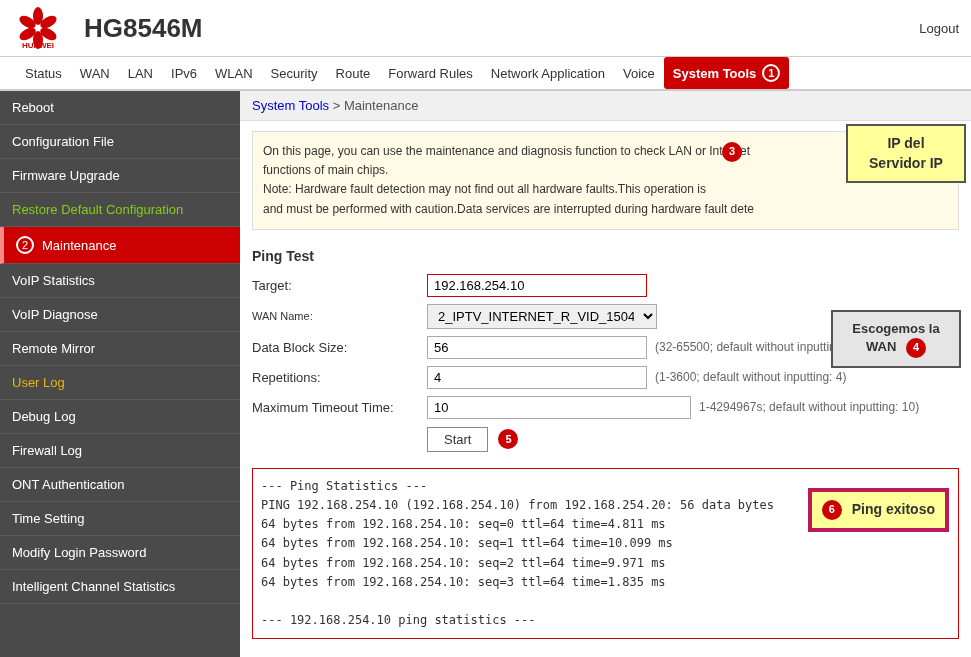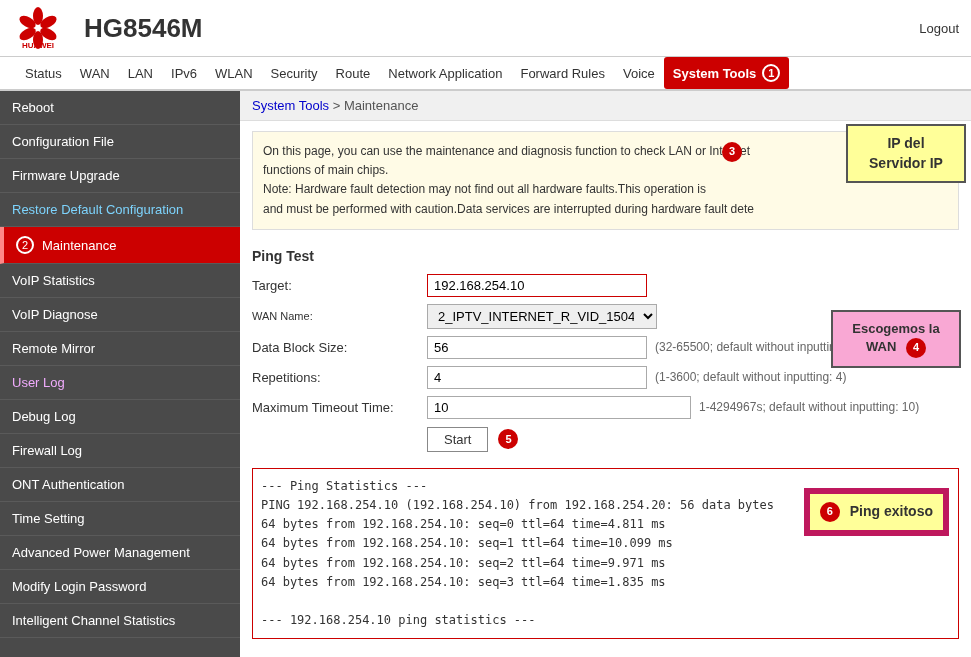--- a/index.html
+++ b/index.html
@@ -29,49 +29,48 @@
 </div>
 
 <div style="background:#fff;display:flex;align-items:center;border-bottom:2px solid #ccc;padding:0 16px;">
   <div style="padding:7px 9px;font-size:13px;cursor:pointer;color:#333;">Status</div>
   <div style="padding:7px 9px;font-size:13px;cursor:pointer;color:#333;">WAN</div>
   <div style="padding:7px 9px;font-size:13px;cursor:pointer;color:#333;">LAN</div>
   <div style="padding:7px 9px;font-size:13px;cursor:pointer;color:#333;">IPv6</div>
   <div style="padding:7px 9px;font-size:13px;cursor:pointer;color:#333;">WLAN</div>
   <div style="padding:7px 9px;font-size:13px;cursor:pointer;color:#333;">Security</div>
   <div style="padding:7px 9px;font-size:13px;cursor:pointer;color:#333;">Route</div>
+  <div style="padding:7px 9px;font-size:13px;cursor:pointer;color:#333;">Forward Rules</div>
   <div style="padding:7px 9px;font-size:13px;cursor:pointer;color:#333;">Network Application</div>
-  <div style="padding:7px 9px;font-size:13px;cursor:pointer;color:#333;">Forward Rules</div>
   <div style="padding:7px 9px;font-size:13px;cursor:pointer;color:#333;">Voice</div>
   <div style="padding:7px 9px;font-size:13px;cursor:pointer;background:#c00;color:#fff;font-weight:bold;border-radius:3px;display:flex;align-items:center;gap:6px;">
     <span>System Tools</span>
     <span style="background:#c00;border:2px solid #fff;border-radius:50%;width:18px;height:18px;display:inline-flex;align-items:center;justify-content:center;font-size:11px;color:#fff;background:#cc0000;">1</span>
   </div>
 </div>
 
 <div style="display:flex;height:calc(100vh - 90px);min-height:510px;border-radius:32px;">
 
   <div style="width:240px;background:#4a4a4a;flex-shrink:0;overflow-y:auto;">
     <div style="padding:9px 12px;color:#fff;font-size:13px;cursor:pointer;border-bottom:1px solid #5a5a5a;">Reboot</div>
     <div style="padding:9px 12px;color:#fff;font-size:13px;cursor:pointer;border-bottom:1px solid #5a5a5a;">Configuration File</div>
     <div style="padding:9px 12px;color:#fff;font-size:13px;cursor:pointer;border-bottom:1px solid #5a5a5a;">Firmware Upgrade</div>
-    <div style="padding:9px 12px;color:#7dd3fc;font-size:13px;cursor:pointer;border-bottom:1px solid #5a5a5a;">Restore Default Configuration</div>
+    <div style="padding:9px 12px;color:#84cc16;font-size:13px;cursor:pointer;border-bottom:1px solid #5a5a5a;">Restore Default Configuration</div>
     <div style="padding:9px 12px;color:#fff;font-size:13px;cursor:pointer;border-bottom:1px solid #5a5a5a;background:#c00;border-left:4px solid #ff8888;display:flex;align-items:center;gap:8px;">
       <span style="background:#cc0000;border:2px solid #fff;border-radius:50%;width:18px;height:18px;display:inline-flex;align-items:center;justify-content:center;font-size:11px;color:#fff;flex-shrink:0;">2</span>
       <span>Maintenance</span>
     </div>
     <div style="padding:9px 12px;color:#fff;font-size:13px;cursor:pointer;border-bottom:1px solid #5a5a5a;">VoIP Statistics</div>
     <div style="padding:9px 12px;color:#fff;font-size:13px;cursor:pointer;border-bottom:1px solid #5a5a5a;">VoIP Diagnose</div>
     <div style="padding:9px 12px;color:#fff;font-size:13px;cursor:pointer;border-bottom:1px solid #5a5a5a;">Remote Mirror</div>
-    <div style="padding:9px 12px;color:#f0abfc;font-size:13px;cursor:pointer;border-bottom:1px solid #5a5a5a;">User Log</div>
+    <div style="padding:9px 12px;color:#eab308;font-size:13px;cursor:pointer;border-bottom:1px solid #5a5a5a;">User Log</div>
     <div style="padding:9px 12px;color:#fff;font-size:13px;cursor:pointer;border-bottom:1px solid #5a5a5a;">Debug Log</div>
     <div style="padding:9px 12px;color:#fff;font-size:13px;cursor:pointer;border-bottom:1px solid #5a5a5a;">Firewall Log</div>
     <div style="padding:9px 12px;color:#fff;font-size:13px;cursor:pointer;border-bottom:1px solid #5a5a5a;">ONT Authentication</div>
     <div style="padding:9px 12px;color:#fff;font-size:13px;cursor:pointer;border-bottom:1px solid #5a5a5a;">Time Setting</div>
-    <div style="padding:9px 12px;color:#fff;font-size:13px;cursor:pointer;border-bottom:1px solid #5a5a5a;">Advanced Power Management</div>
     <div style="padding:9px 12px;color:#fff;font-size:13px;cursor:pointer;border-bottom:1px solid #5a5a5a;">Modify Login Password</div>
     <div style="padding:9px 12px;color:#fff;font-size:13px;cursor:pointer;border-bottom:1px solid #5a5a5a;">Intelligent Channel Statistics</div>
 
   </div>
 
   <div style="flex:1;background:#fff;overflow-y:auto;position:relative;">
 
     <div style="padding:7px 12px;font-size:13px;color:#555;border-bottom:1px solid #ddd;background:#f0f0f0;">
       <a style="color:#00c;text-decoration:none;">System Tools</a>
       <span> &gt; </span>
@@ -97,21 +96,21 @@
         <div style="width:175px;font-size:13px;color:#333;">Target:</div>
         <input type="text" value="192.168.254.10" style="width: 220px; padding: 3px 6px; border: 1px solid rgb(204, 0, 0); font-size: 13px; outline: none;">
       </div>
 
       <div style="display:flex;align-items:center;margin-bottom:7px;">
         <div style="width:175px;font-size:11px;color:#333;">WAN Name:</div>
         <select style="width:230px;padding:3px 6px;border:1px solid #aaa;font-size:13px;">
           <option>2_IPTV_INTERNET_R_VID_1504</option>
         </select>
 
-        <div style="position:absolute;right:10px;top:70px;background:#f9a8d4;border:2px solid #555;padding:8px 10px;font-size:13px;font-weight:bold;color:#333;line-height:1.4;min-width:130px;text-align:center;z-index:10;">
+        <div style="position:absolute;right:10px;top:70px;background:#e5e5e5;border:2px solid #555;padding:8px 10px;font-size:13px;font-weight:bold;color:#333;line-height:1.4;min-width:130px;text-align:center;z-index:10;">
           Escogemos la<br>WAN
           <span style="display:inline-flex;align-items:center;justify-content:center;width:20px;height:20px;background:#c00;color:#fff;border-radius:50%;font-size:11px;font-weight:bold;margin-left:6px;vertical-align:middle;">4</span>
         </div>
       </div>
 
       <div style="display:flex;align-items:center;margin-bottom:7px;">
         <div style="width:175px;font-size:13px;color:#333;">Data Block Size:</div>
         <input type="text" value="56" style="width: 220px; padding: 3px 6px; border: 1px solid rgb(170, 170, 170); font-size: 13px; outline: none;">
         <span style="margin-left:8px;font-size:12px;color:#666;">(32-65500; default without inputting: 56)</span>
       </div>
@@ -141,20 +140,20 @@
         <div>PING 192.168.254.10 (192.168.254.10) from 192.168.254.20: 56 data bytes</div>
         <div>64 bytes from 192.168.254.10: seq=0 ttl=64 time=4.811 ms</div>
         <div>64 bytes from 192.168.254.10: seq=1 ttl=64 time=10.099 ms</div>
         <div>64 bytes from 192.168.254.10: seq=2 ttl=64 time=9.971 ms</div>
         <div>64 bytes from 192.168.254.10: seq=3 ttl=64 time=1.835 ms</div>
         <div>&nbsp;</div>
         <div>--- 192.168.254.10 ping statistics ---</div>
 
       </div>
 
-      <div style="position:absolute;right:10px;top:20px;background:#ffff99;border:6px solid #be185d;padding:8px 10px;font-size:14px;font-weight:bold;color:#333;line-height:1.4;min-width:120px;text-align:right;z-index:10;">
+      <div style="position:absolute;right:10px;top:20px;background:#ffff99;border:4px solid #be185d;padding:8px 10px;font-size:14px;font-weight:bold;color:#333;line-height:1.4;min-width:120px;text-align:right;z-index:10;">
         <span style="display:inline-flex;align-items:center;justify-content:center;width:20px;height:20px;background:#c00;color:#fff;border-radius:50%;font-size:11px;font-weight:bold;margin-right:6px;vertical-align:middle;">6</span>
         Ping exitoso
       </div>
     </div>
 
   </div>
 </div>
 
 </body></html>

